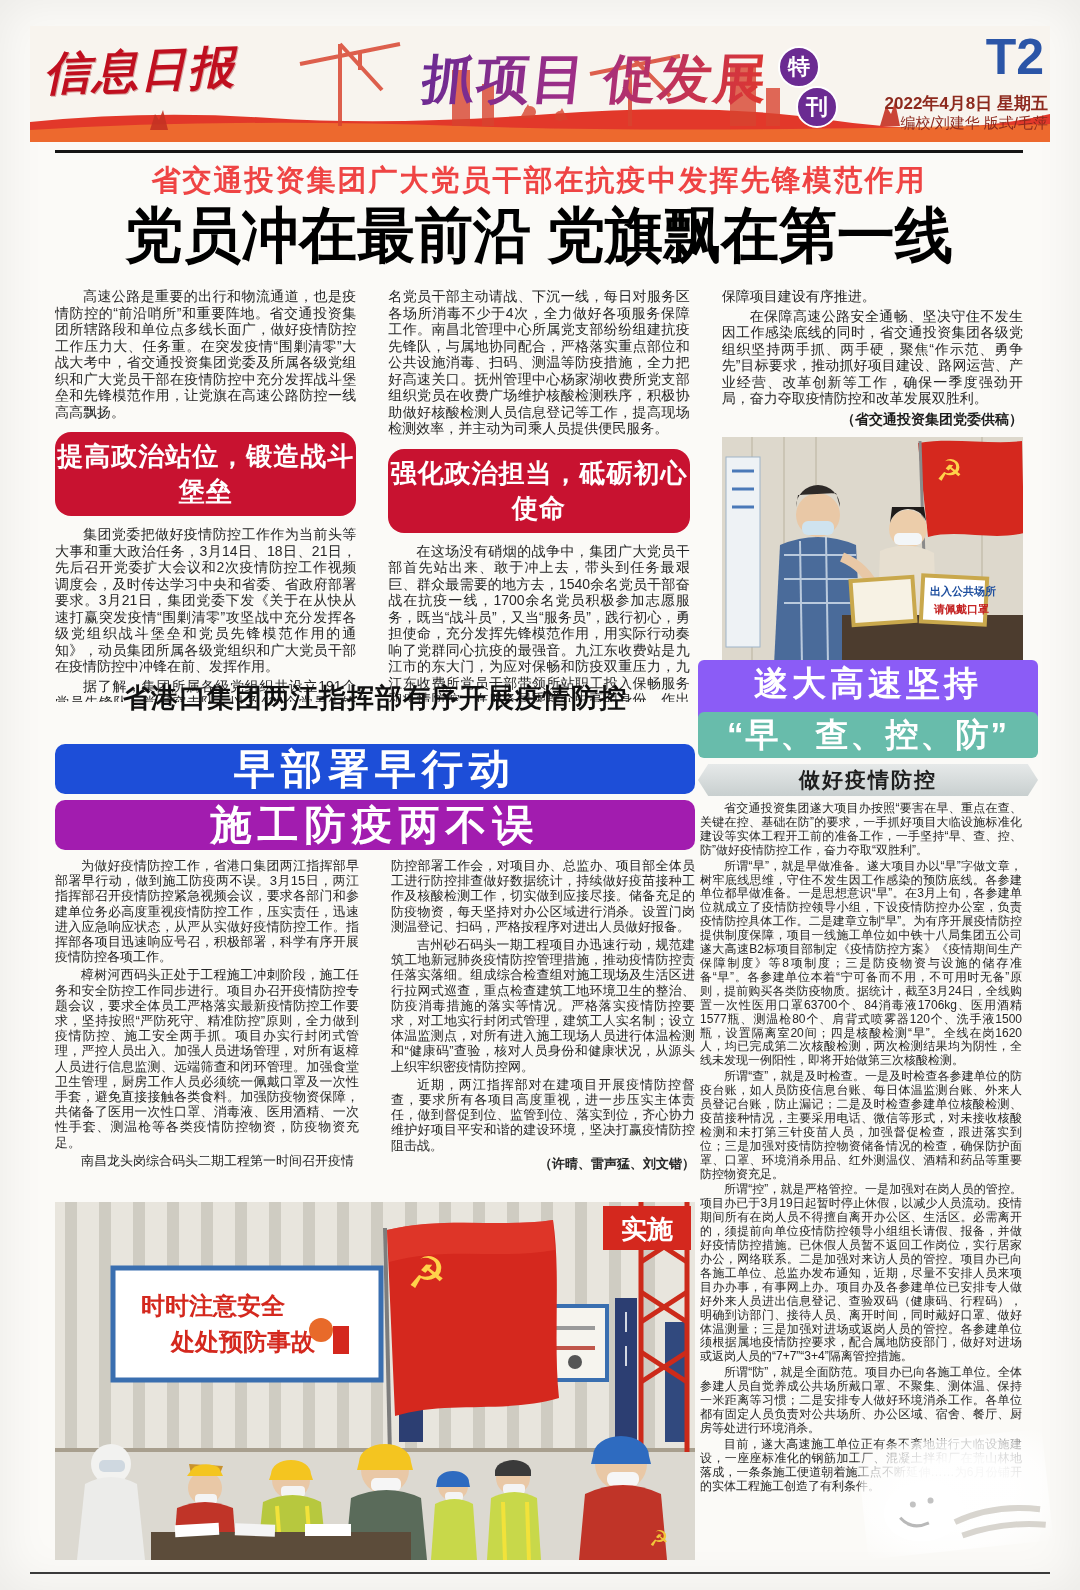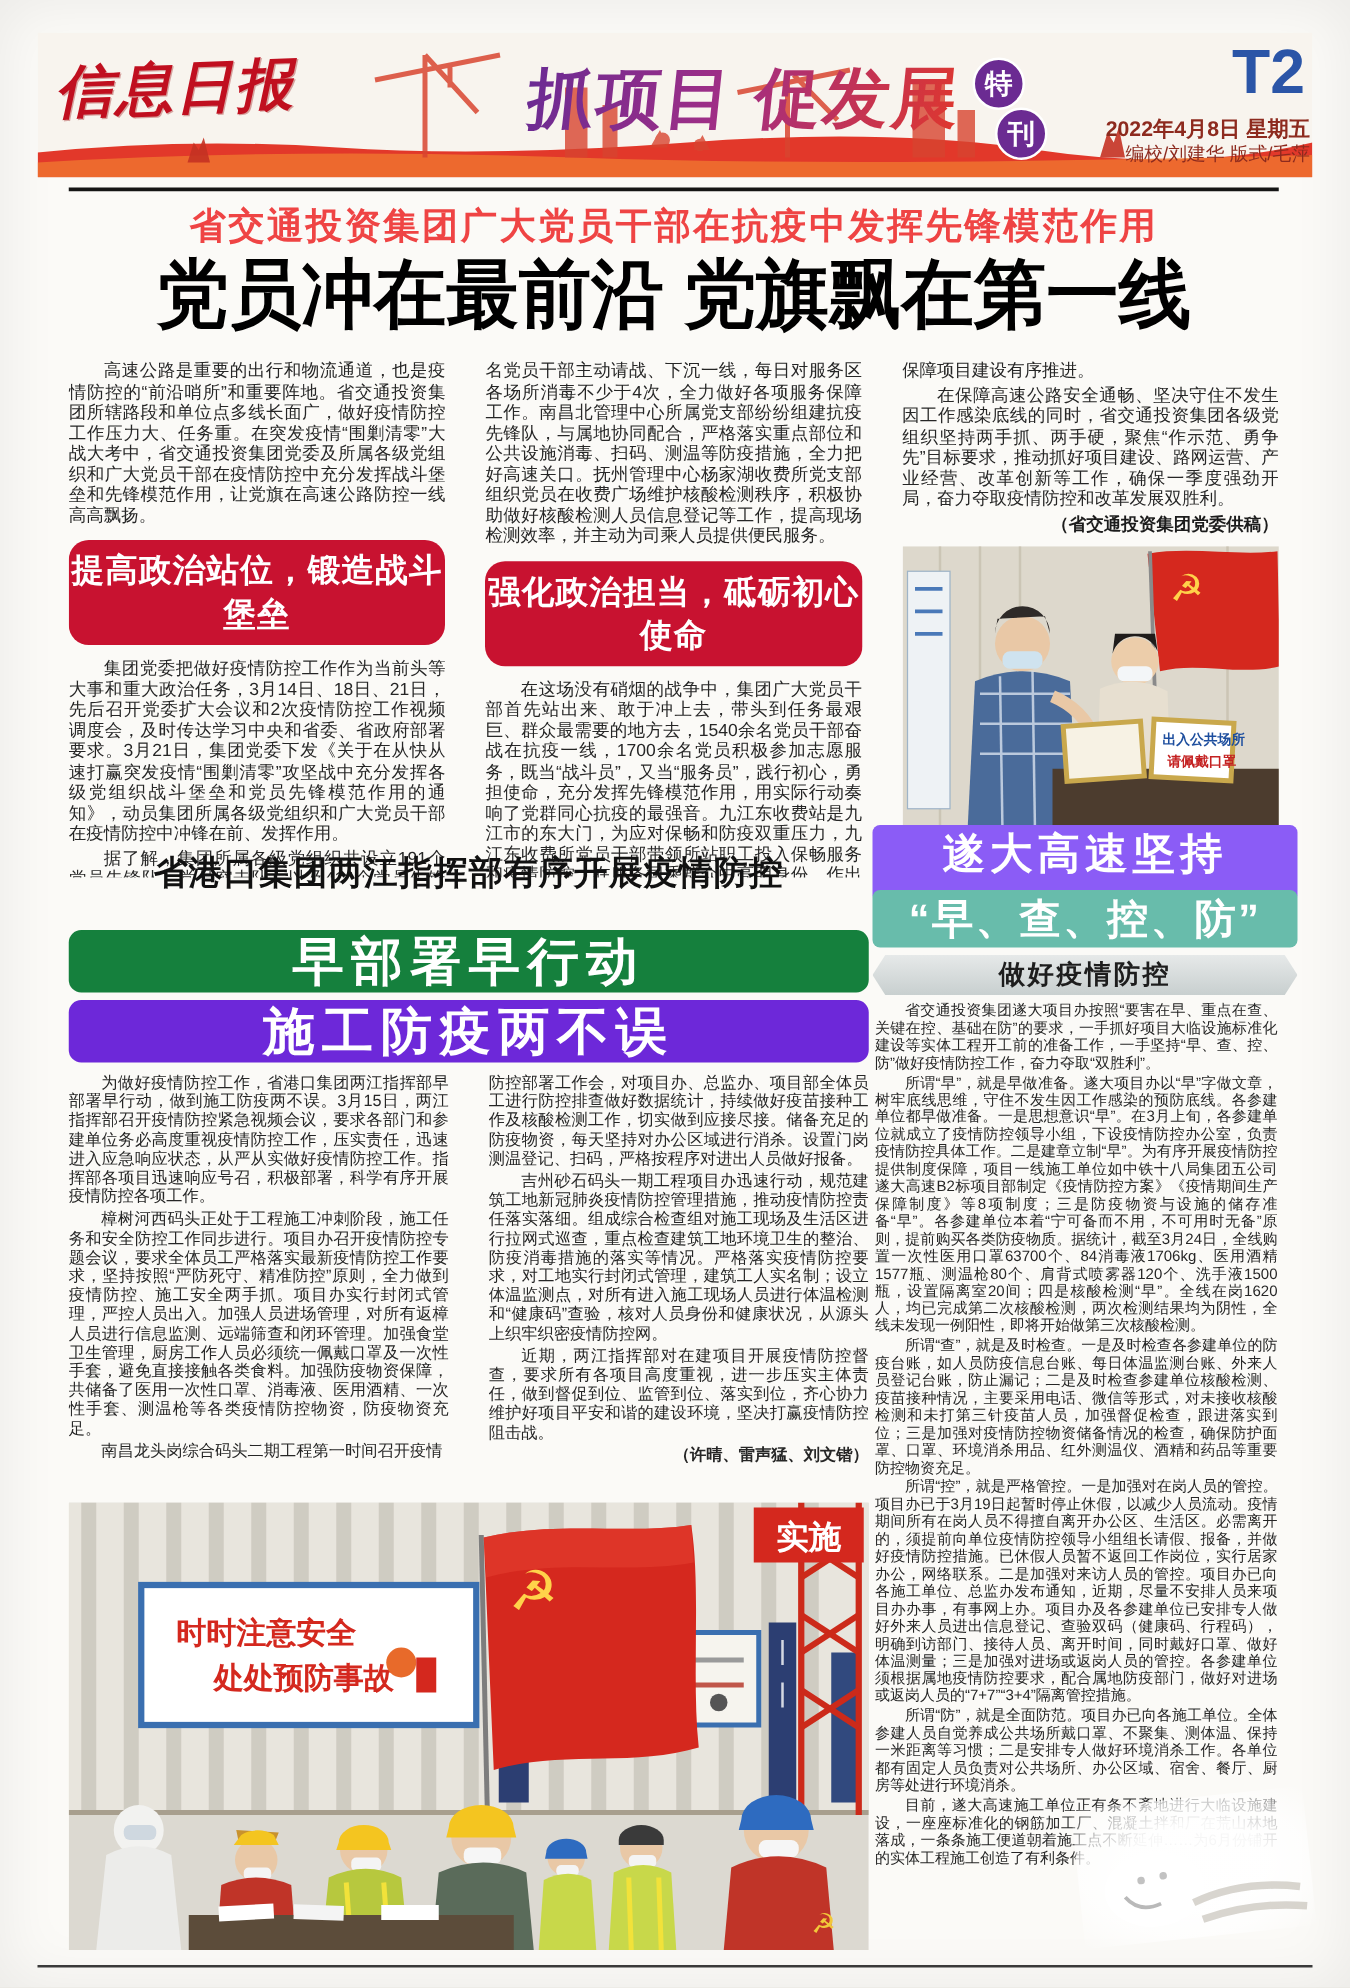--- a/index.html
+++ b/index.html
@@ -39,22 +39,22 @@
   .subhead{background:#c81230;color:#fff;font-size:26px;font-weight:bold;text-align:center;
            border-radius:16px;padding:7px 0;margin:12px 0 10px 0;letter-spacing:1px;}
   .byline{font-size:14px;font-weight:bold;color:#1c1c1c;text-align:right;margin:4px 0;}
   .photo1{display:block;margin-top:8px;width:302px;height:228px;}
 
   
   .a2-kicker{position:absolute;left:55px;top:680px;width:640px;text-align:center;
              font-size:27px;font-weight:bold;color:#111;letter-spacing:1px;}
   .obar{position:absolute;left:55px;width:640px;height:50px;border-radius:10px;
         color:#fff;text-align:center;font-size:41px;font-weight:900;line-height:50px;letter-spacing:6px;}
-  .obar1{top:744px;background:#15803d;}
-  .obar2{top:800px;background:#6d28d9;}
+  .obar1{top:744px;background:#1d4ed8;}
+  .obar2{top:800px;background:#a21caf;}
   .a2cols{left:55px;top:858px;width:640px;height:340px;}
   .a2cols .col{width:309px;}
   .bt2{font-size:13px;line-height:1.17;color:#262626;text-align:justify;margin:0 0 3px 0;}
   .byline2{float:right;font-weight:bold;}
   .photo2{position:absolute;left:55px;top:1202px;width:640px;height:358px;}
 
   
   .sbar{position:absolute;left:698px;width:340px;color:#fff;text-align:center;font-weight:900;}
   .sbar1{top:660px;height:62px;background:#8b5cf6;font-size:34px;line-height:46px;border-radius:6px;letter-spacing:4px;}
   .sbar2{top:712px;height:46px;background:#68bcab;font-size:33px;line-height:46px;border-radius:6px;letter-spacing:2px;}

